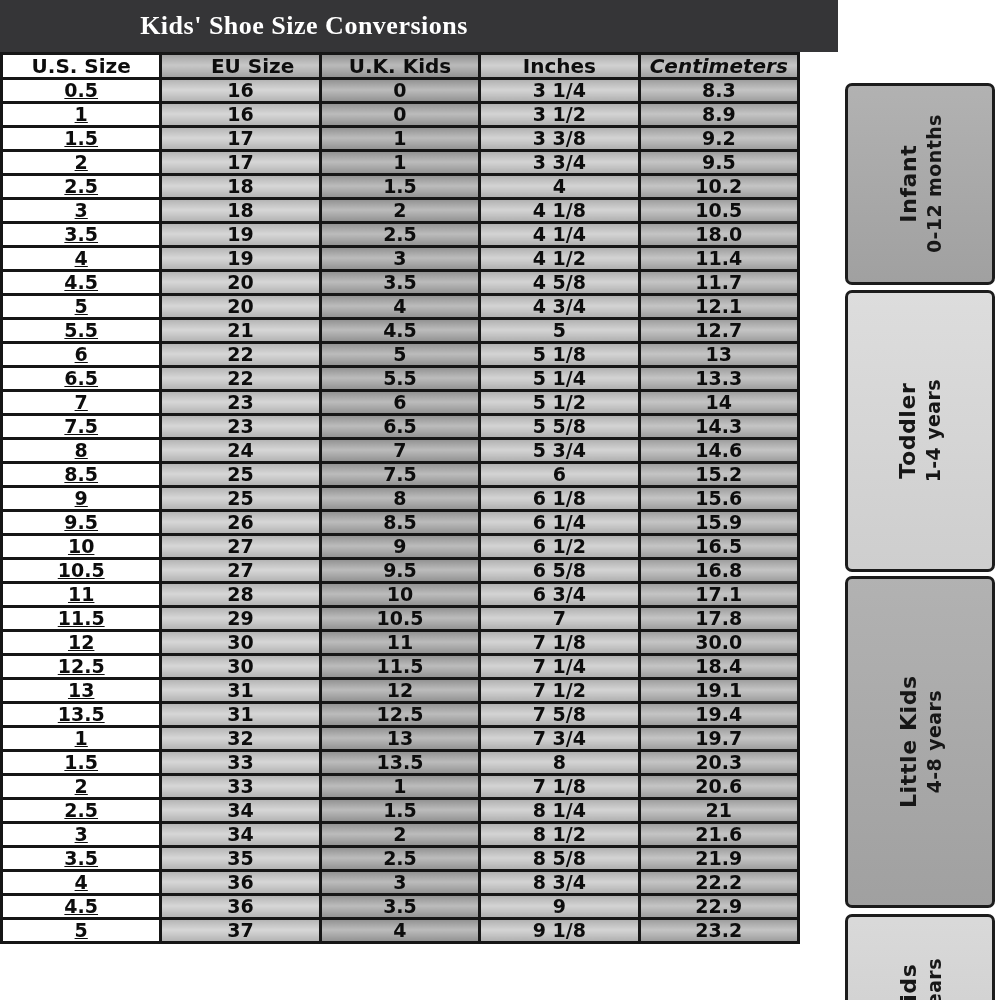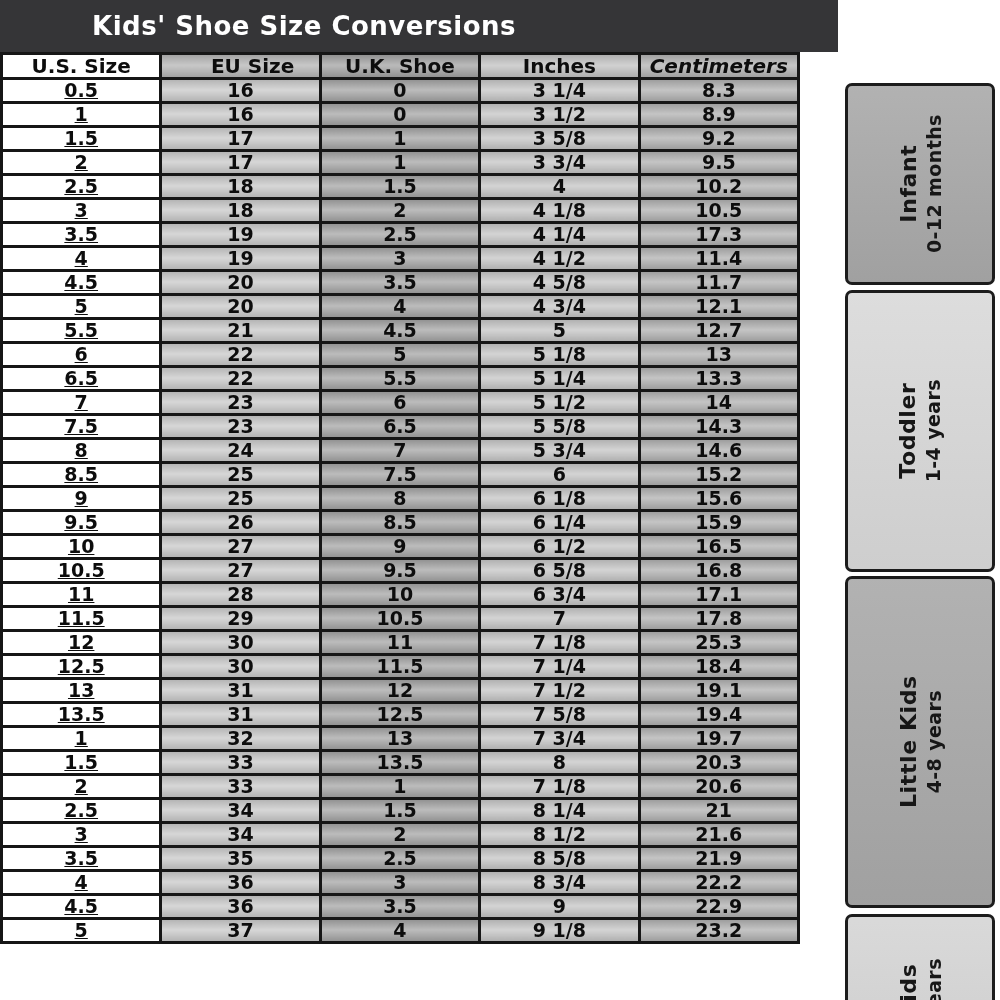--- a/index.html
+++ b/index.html
@@ -15,20 +15,21 @@
   .table-area { position:absolute; left:0; top:0; width:838px; }
 
   .title-bar {
     height:52px; background:var(--title-bar);
     display:flex; align-items:center; justify-content:center;
     padding-right:230px;
   }
   .title-bar .title {
     color:#ffffff; font-weight:bold; font-size:26px; letter-spacing:0.5px;
     white-space:nowrap;
+    font-family:Liberation Serif, serif;
   }
 
   table.size-table {
     border-collapse:collapse; table-layout:fixed; width:800px;
   }
   table.size-table th, table.size-table td {
     border:3px solid var(--border); text-align:center;
     font-weight:bold; color:#0d0d0d; overflow:hidden; white-space:nowrap;
   }
   table.size-table th {
@@ -78,21 +79,21 @@
 
   <div class="table-area">
     <div class="title-bar">
       <span class="title">Kids' Shoe Size Conversions</span>
     </div>
     <table class="size-table">
       <thead>
         <tr>
             <th class="col0">U.S. Size</th>
             <th class="col1">EU Size</th>
-            <th class="col2">U.K. Shoe</th>
+            <th class="col2">U.K. Kids</th>
             <th class="col3">Inches</th>
             <th class="col4">Centimeters</th>
           </tr>
       </thead>
       <tbody>
           <tr>
             <td class="col0">0.5</td>
             <td class="col1">16</td>
             <td class="col2">0</td>
             <td class="col3">3 1/4</td>
@@ -102,21 +103,21 @@
             <td class="col0">1</td>
             <td class="col1">16</td>
             <td class="col2">0</td>
             <td class="col3">3 1/2</td>
             <td class="col4">8.9</td>
           </tr>
           <tr>
             <td class="col0">1.5</td>
             <td class="col1">17</td>
             <td class="col2">1</td>
-            <td class="col3">3 5/8</td>
+            <td class="col3">3 3/8</td>
             <td class="col4">9.2</td>
           </tr>
           <tr>
             <td class="col0">2</td>
             <td class="col1">17</td>
             <td class="col2">1</td>
             <td class="col3">3 3/4</td>
             <td class="col4">9.5</td>
           </tr>
           <tr>
@@ -131,21 +132,21 @@
             <td class="col1">18</td>
             <td class="col2">2</td>
             <td class="col3">4 1/8</td>
             <td class="col4">10.5</td>
           </tr>
           <tr>
             <td class="col0">3.5</td>
             <td class="col1">19</td>
             <td class="col2">2.5</td>
             <td class="col3">4 1/4</td>
-            <td class="col4">17.3</td>
+            <td class="col4">18.0</td>
           </tr>
           <tr>
             <td class="col0">4</td>
             <td class="col1">19</td>
             <td class="col2">3</td>
             <td class="col3">4 1/2</td>
             <td class="col4">11.4</td>
           </tr>
           <tr>
             <td class="col0">4.5</td>
@@ -250,21 +251,21 @@
             <td class="col1">29</td>
             <td class="col2">10.5</td>
             <td class="col3">7</td>
             <td class="col4">17.8</td>
           </tr>
           <tr>
             <td class="col0">12</td>
             <td class="col1">30</td>
             <td class="col2">11</td>
             <td class="col3">7 1/8</td>
-            <td class="col4">25.3</td>
+            <td class="col4">30.0</td>
           </tr>
           <tr>
             <td class="col0">12.5</td>
             <td class="col1">30</td>
             <td class="col2">11.5</td>
             <td class="col3">7 1/4</td>
             <td class="col4">18.4</td>
           </tr>
           <tr>
             <td class="col0">13</td>

